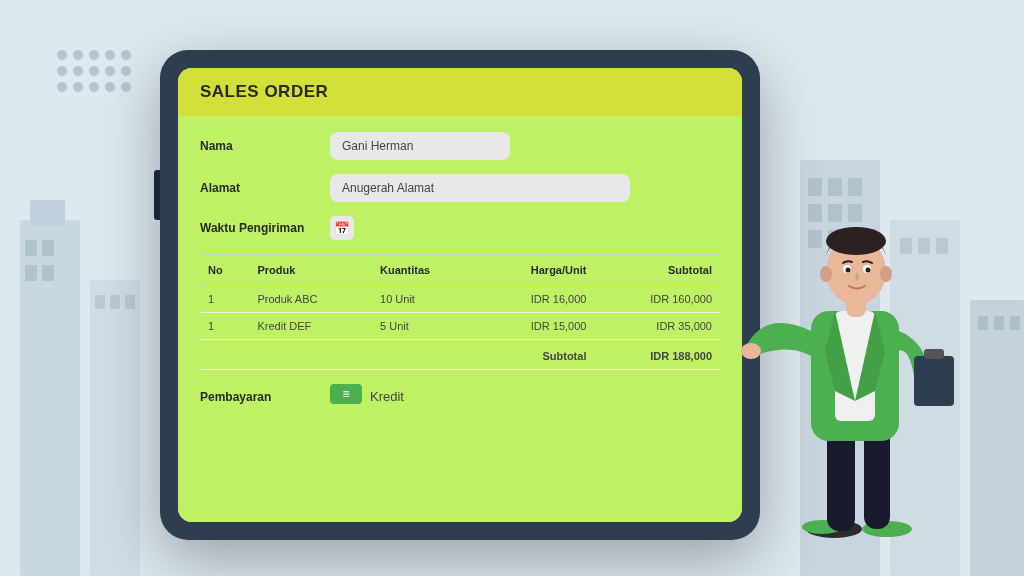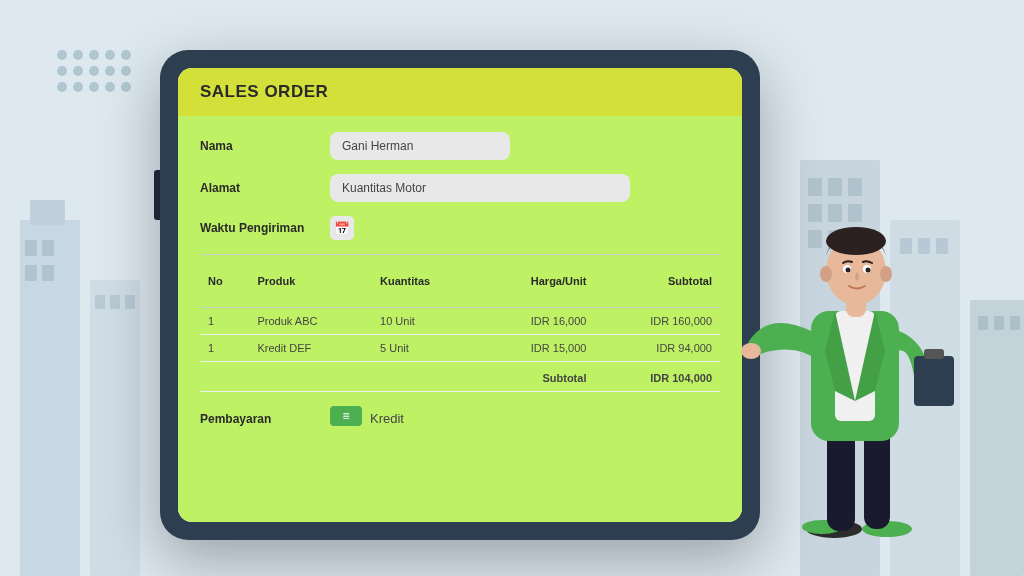--- a/index.html
+++ b/index.html
@@ -129,21 +129,21 @@
       margin-top: 4px;
       font-size: 11px;
     }
 
     .order-table thead tr {
       border-top: 1.5px solid #ccc;
       border-bottom: 1.5px solid #ccc;
     }
 
     .order-table th {
-      padding: 20px 8px;
+      padding: 9px 8px;
       text-align: left;
       font-weight: 700;
       color: #2a2a2a;
       font-size: 11px;
     }
 
     .order-table th.align-right,
     .order-table td.align-right {
       text-align: right;
     }
@@ -291,21 +291,21 @@
 
         <div class="form-body">
 
           <div class="form-row">
             <span class="form-label">Nama</span>
             <div class="form-input">Gani Herman</div>
           </div>
 
           <div class="form-row">
             <span class="form-label">Alamat</span>
-            <div class="form-input form-input-wide">Kuantitas Motor</div>
+            <div class="form-input form-input-wide">Anugerah Alamat</div>
           </div>
 
           <div class="form-row">
             <span class="form-label">Waktu Pengiriman</span>
             <div class="date-input">
               <div class="calendar-icon">📅</div>
             </div>
           </div>
 
           <table class="order-table">
@@ -324,26 +324,26 @@
                 <td>Produk ABC</td>
                 <td>10 Unit</td>
                 <td class="align-right">IDR 16,000</td>
                 <td class="align-right">IDR 160,000</td>
               </tr>
               <tr>
                 <td>1</td>
                 <td>Kredit DEF</td>
                 <td>5 Unit</td>
                 <td class="align-right">IDR 15,000</td>
-                <td class="align-right">IDR 94,000</td>
+                <td class="align-right">IDR 35,000</td>
               </tr>
               <tr class="subtotal-row">
                 <td colspan="3"></td>
                 <td class="align-right subtotal-label">Subtotal</td>
-                <td class="align-right subtotal-value">IDR 104,000</td>
+                <td class="align-right subtotal-value">IDR 188,000</td>
               </tr>
             </tbody>
           </table>
 
           <div class="payment-row">
             <span class="payment-label">Pembayaran</span>
             <div class="payment-icon"></div>
             <span class="payment-value">Kredit</span>
           </div>
 

